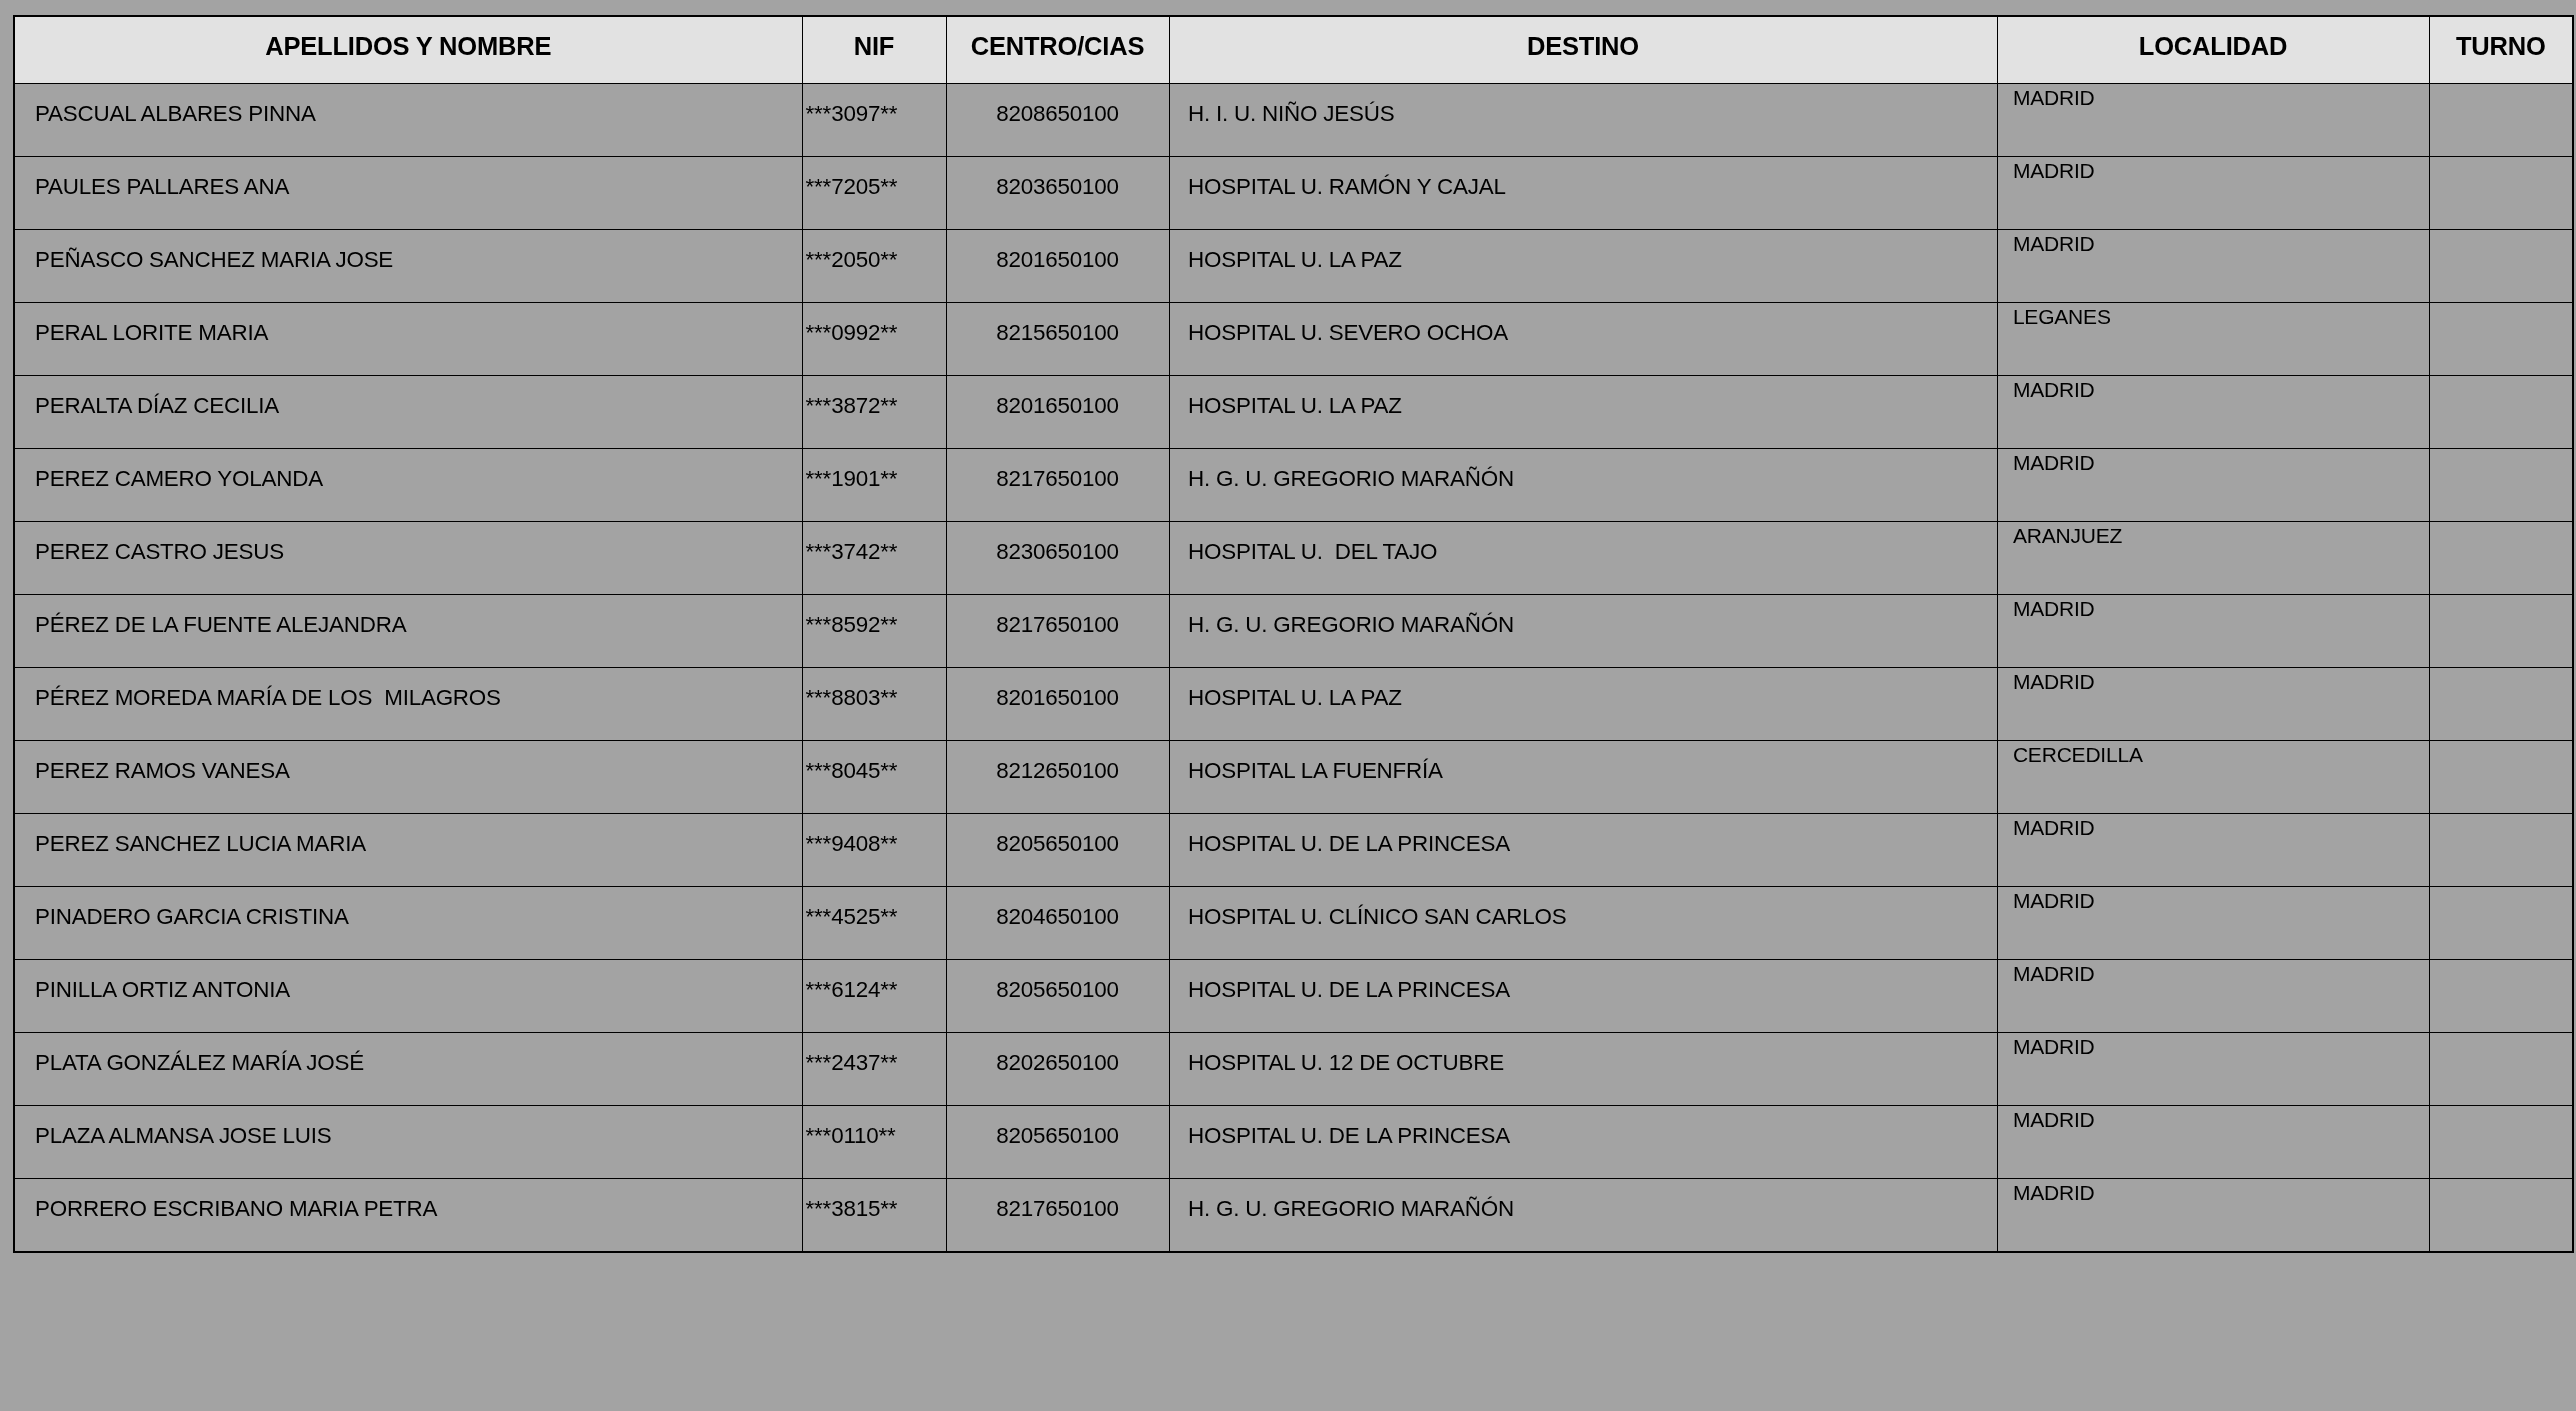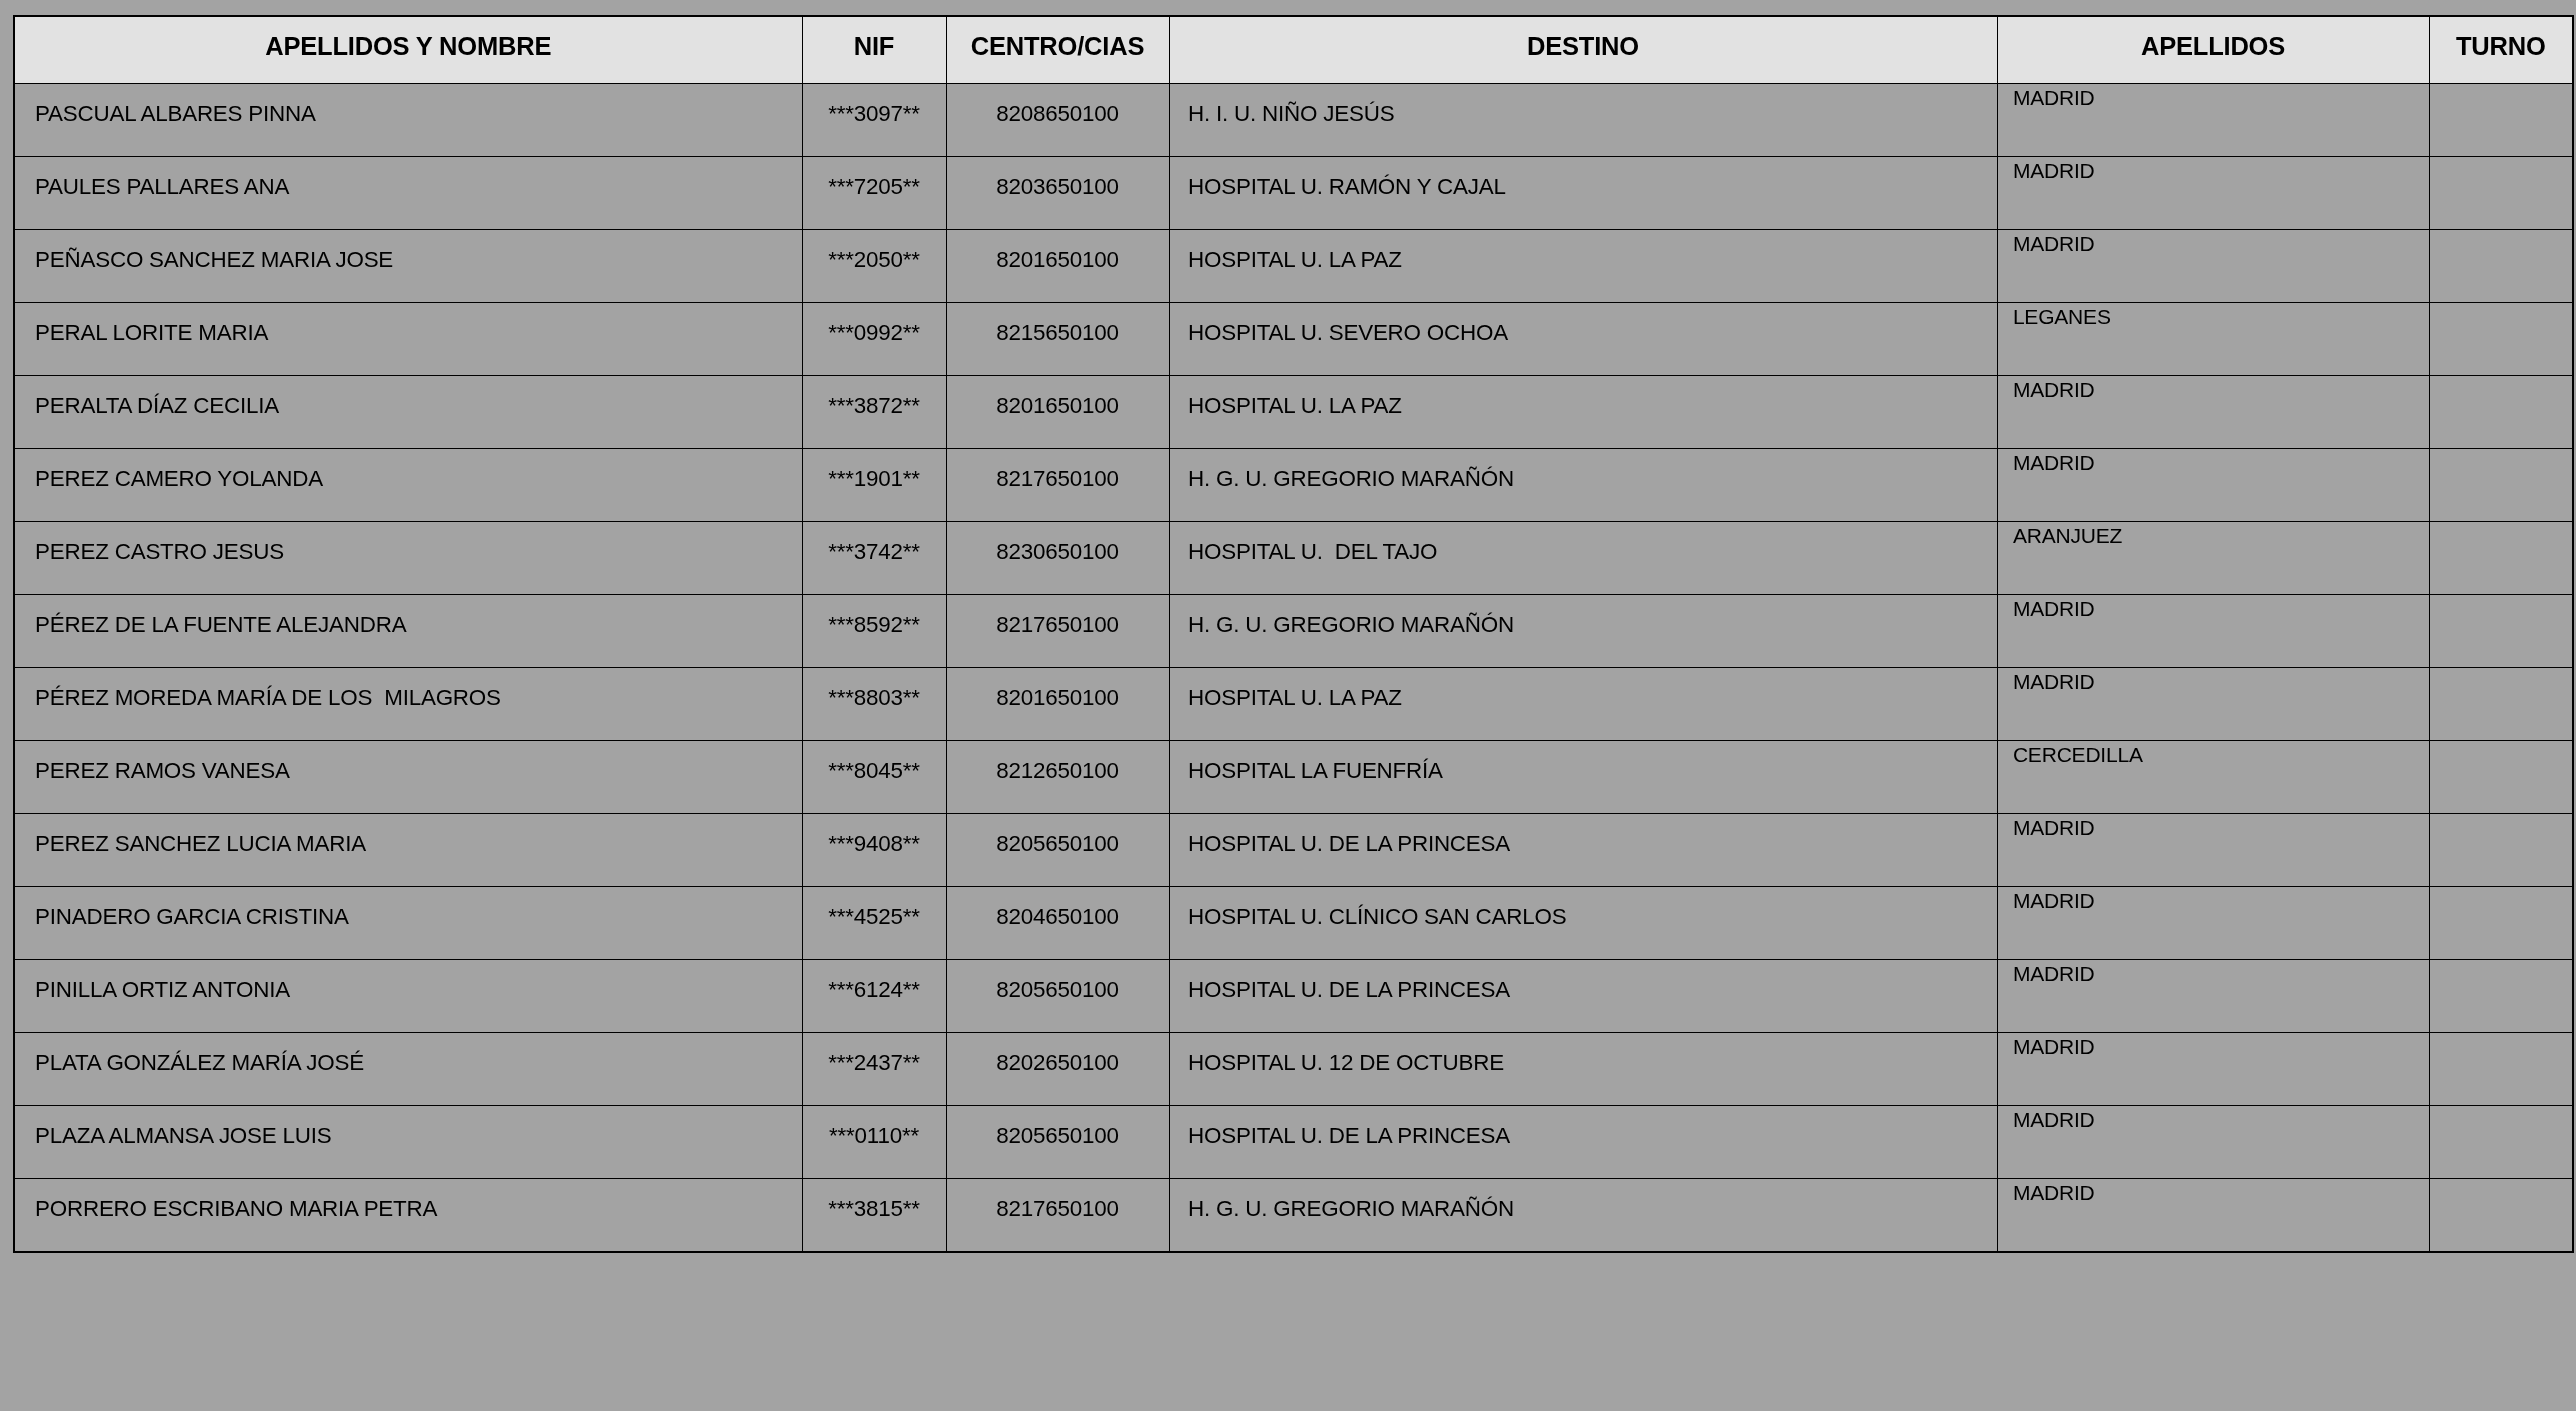--- a/index.html
+++ b/index.html
@@ -52,21 +52,21 @@
     letter-spacing: -0.2px;
     white-space: pre-wrap;
   }
   tbody tr { height: 73px; }
   td {
     font-size: 22.4px;
     letter-spacing: -0.2px;
     white-space: pre-wrap;
   }
   td.c-name    { padding: 17px 7.7px 0 20px; text-align: left; }
-  td.c-nif     { padding: 17px 3.1px 0 3.1px;   text-align: center; }
+  td.c-nif     { padding: 17px 3.1px 0 3.1px;   text-align: left; }
   td.c-centro  { padding: 17px 3.1px 0 3.1px;   text-align: center; }
   td.c-destino { padding: 17px 7.7px 0 18.5px; text-align: left; }
   td.c-localidad { padding: 2.3px 7.7px 0 15.4px; text-align: left; font-size: 21px; margin-left: 48px; }
   td.c-turno   { padding: 17px 3.1px 0 3.1px; }
 </style>
 </head>
 <body>
 
 <div class="page">
   <table class="roster">
@@ -77,21 +77,21 @@
       <col class="w-destino">
       <col class="w-localidad">
       <col class="w-turno">
     </colgroup>
     <thead>
       <tr>
         <th>APELLIDOS Y NOMBRE</th>
         <th>NIF</th>
         <th>CENTRO/CIAS</th>
         <th>DESTINO</th>
-        <th>APELLIDOS</th>
+        <th>LOCALIDAD</th>
         <th>TURNO</th>
       </tr>
     </thead>
     <tbody>
         <tr>
     <td class="c-name">PASCUAL ALBARES PINNA</td>
     <td class="c-nif">***3097**</td>
     <td class="c-centro">8208650100</td>
     <td class="c-destino">H. I. U. NIÑO JESÚS</td>
     <td class="c-localidad">MADRID</td>

